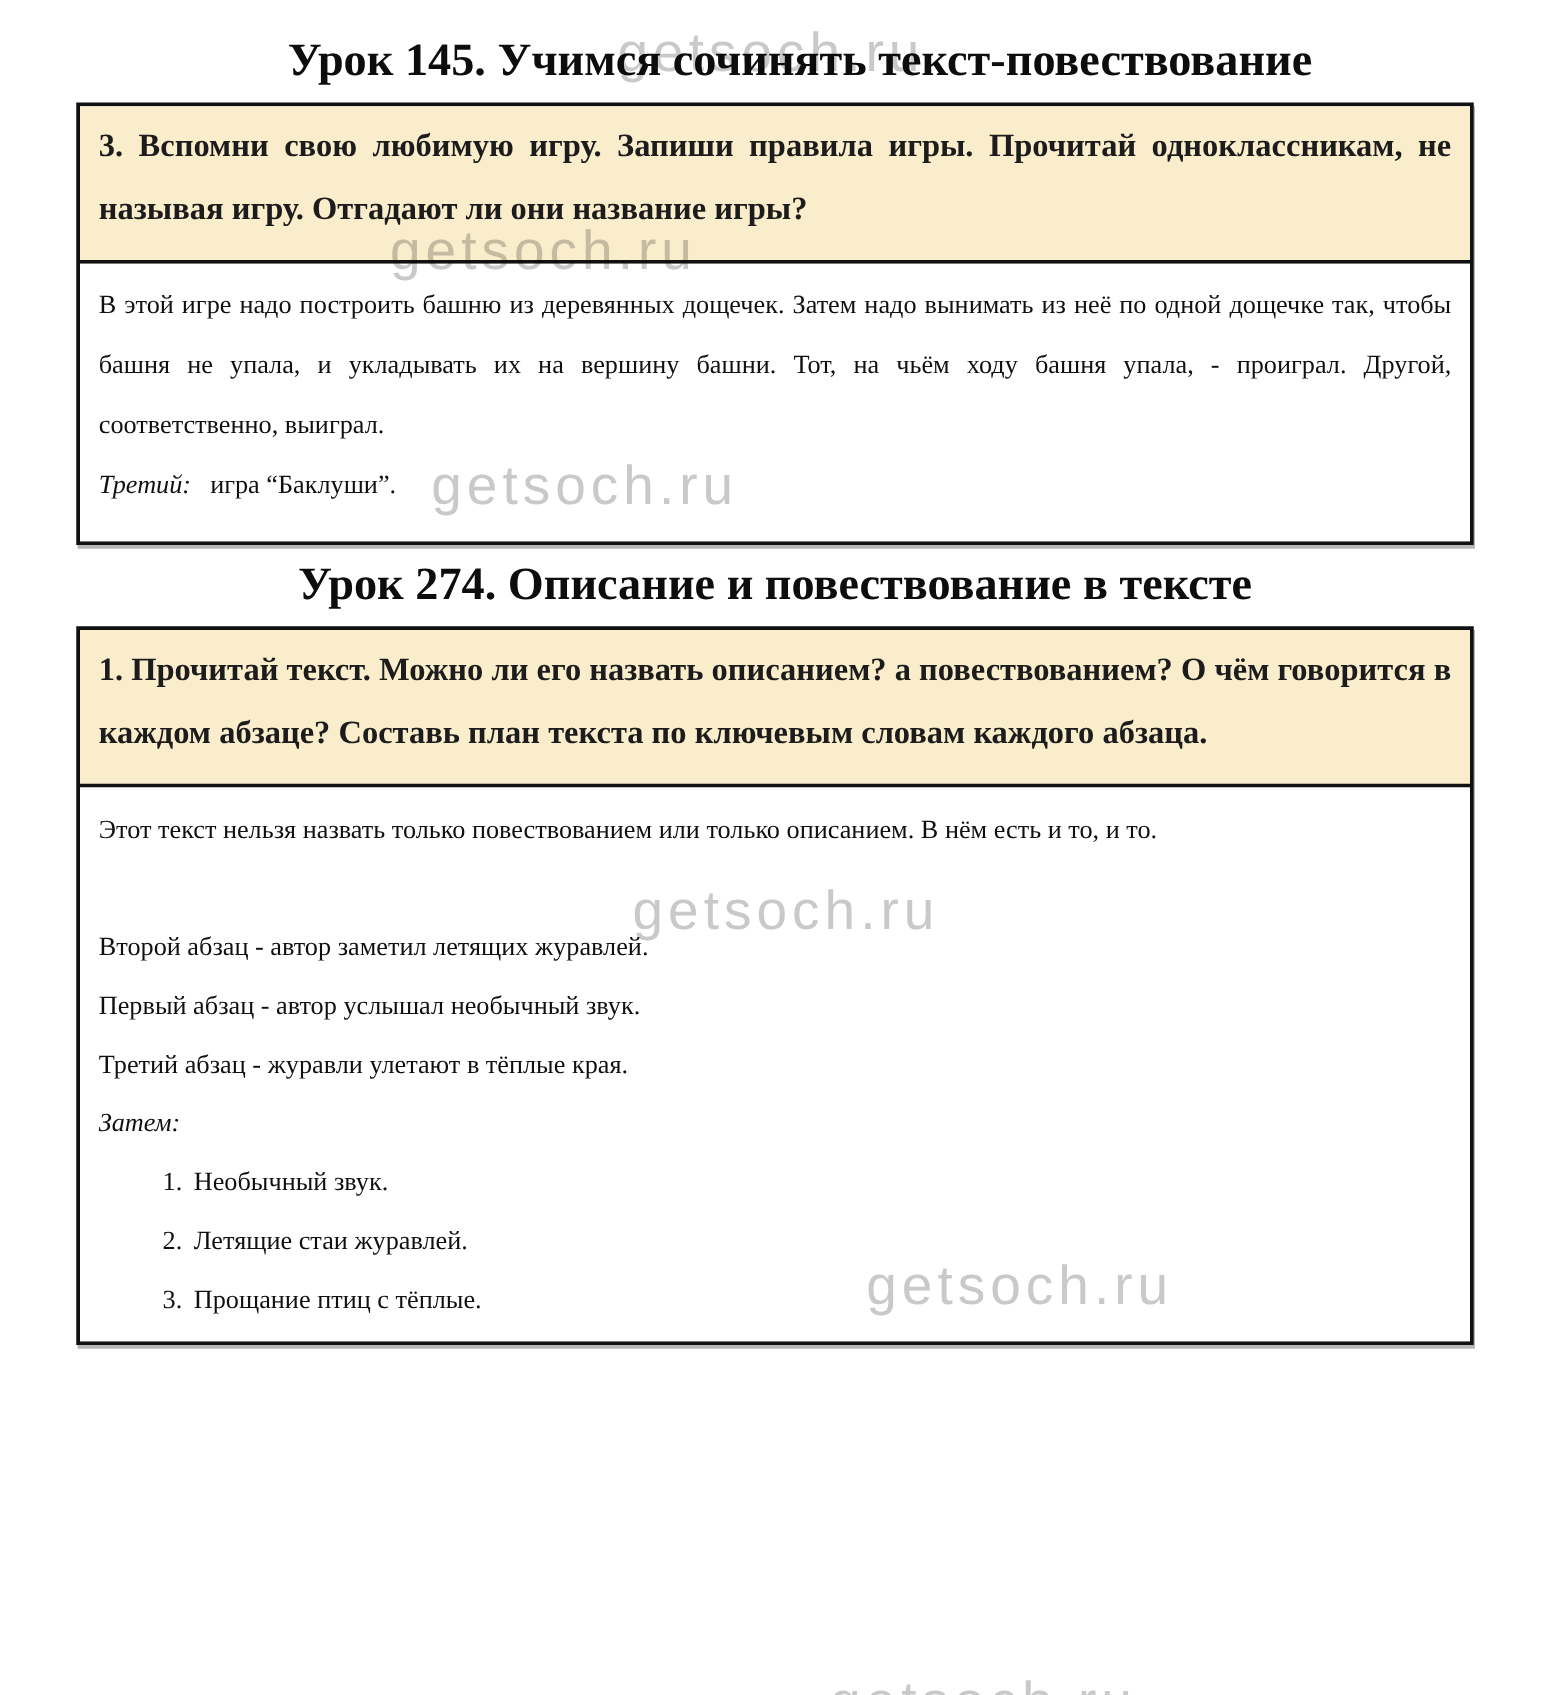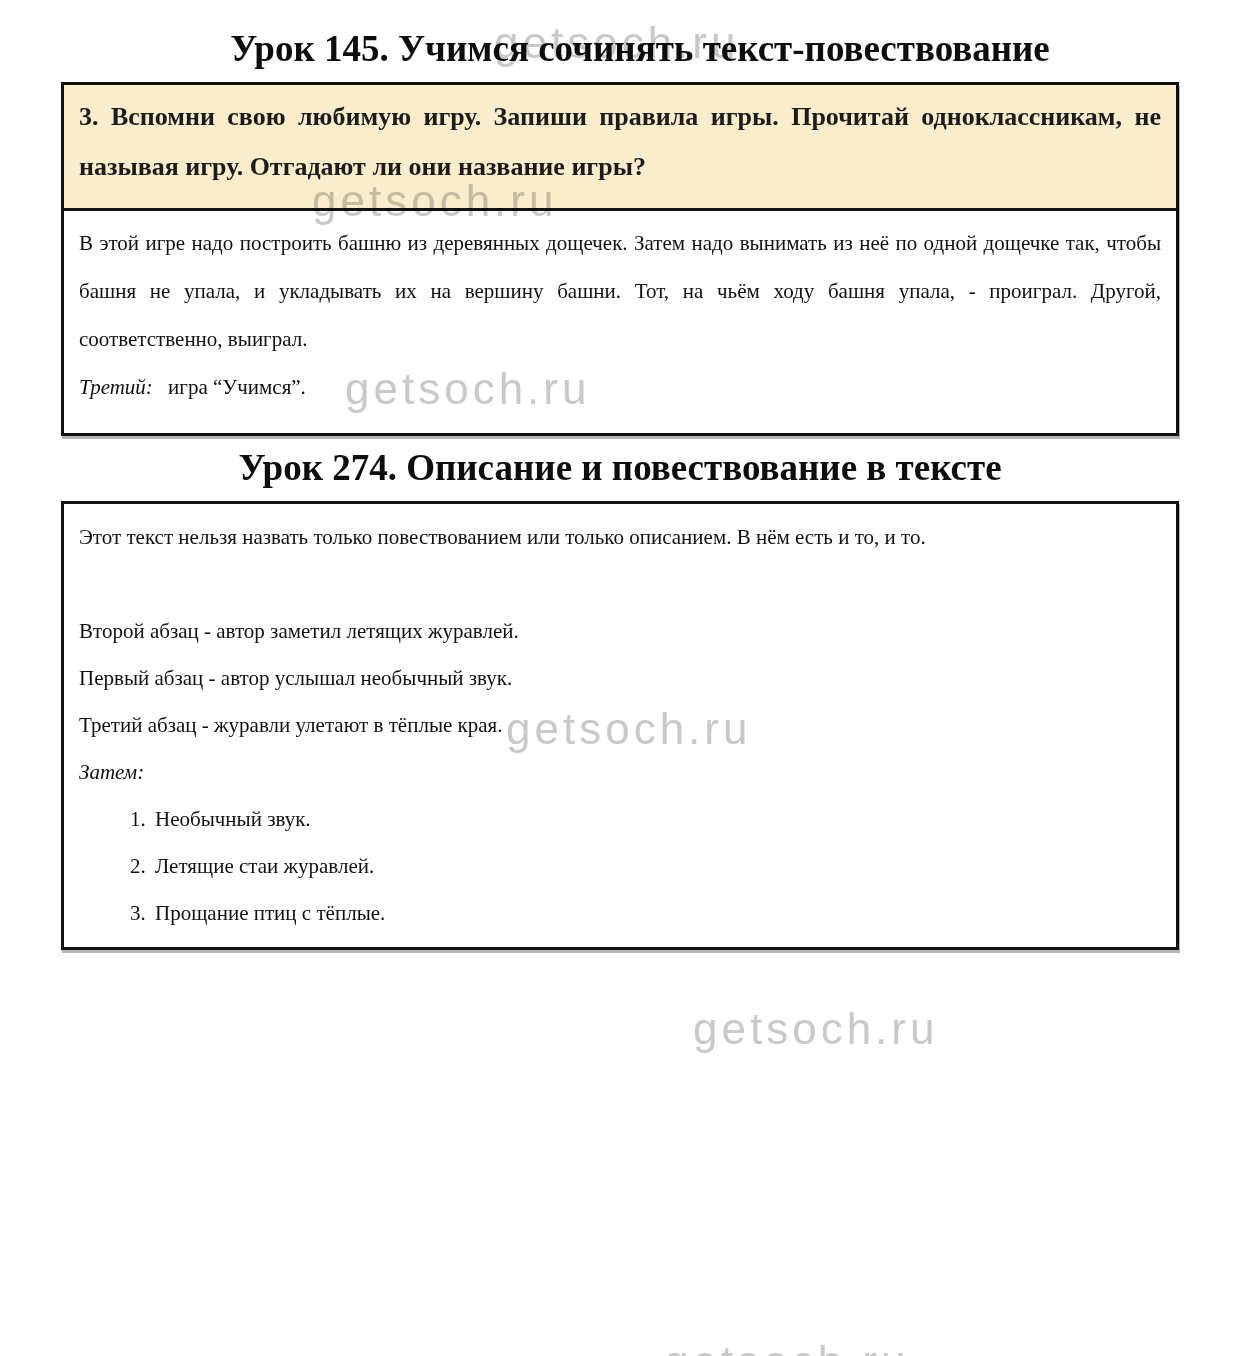--- a/index.html
+++ b/index.html
@@ -105,28 +105,31 @@
   <h1 class="lesson-title first">Урок 145. Учимся сочинять текст-повествование</h1>
 
   <section class="sheet">
     <div class="sheet-row task-row">
       <p>3. Вспомни свою любимую игру. Запиши правила игры. Прочитай одноклассникам, не называя игру. Отгадают ли они название игры?</p>
     </div>
     <div class="sheet-row answer-row">
       <p class="para">В этой игре надо построить башню из деревянных дощечек. Затем надо вынимать из неё по одной дощечке так, чтобы башня не упала, и укладывать их на вершину башни. Тот, на чьём ходу башня упала, - проиграл. Другой, соответственно, выиграл.</p>
       <p class="answer-final">
         <span class="label">Третий:</span>
-        <span class="value">игра “Учимся”.</span>
+        <span class="value">игра “Баклуши”.</span>
       </p>
     </div>
   </section>
 
   <h1 class="lesson-title second">Урок 274. Описание и повествование в тексте</h1>
 
   <section class="sheet">
+    <div class="sheet-row task-row">
+      <p>1. Прочитай текст. Можно ли его назвать описанием? а повествованием? О чём говорится в каждом абзаце? Составь план текста по ключевым словам каждого абзаца.</p>
+    </div>
     <div class="sheet-row answer-row l146-answer">
       <p class="para">Этот текст нельзя назвать только повествованием или только описанием. В нём есть и то, и то.</p>
 
       <div class="abzac-block">
         <p>Второй абзац - автор заметил летящих журавлей.</p>
         <p>Первый абзац - автор услышал необычный звук.</p>
         <p>Третий абзац - журавли улетают в тёплые края.</p>
       </div>
 
       <p class="plan-label">Затем:</p>

